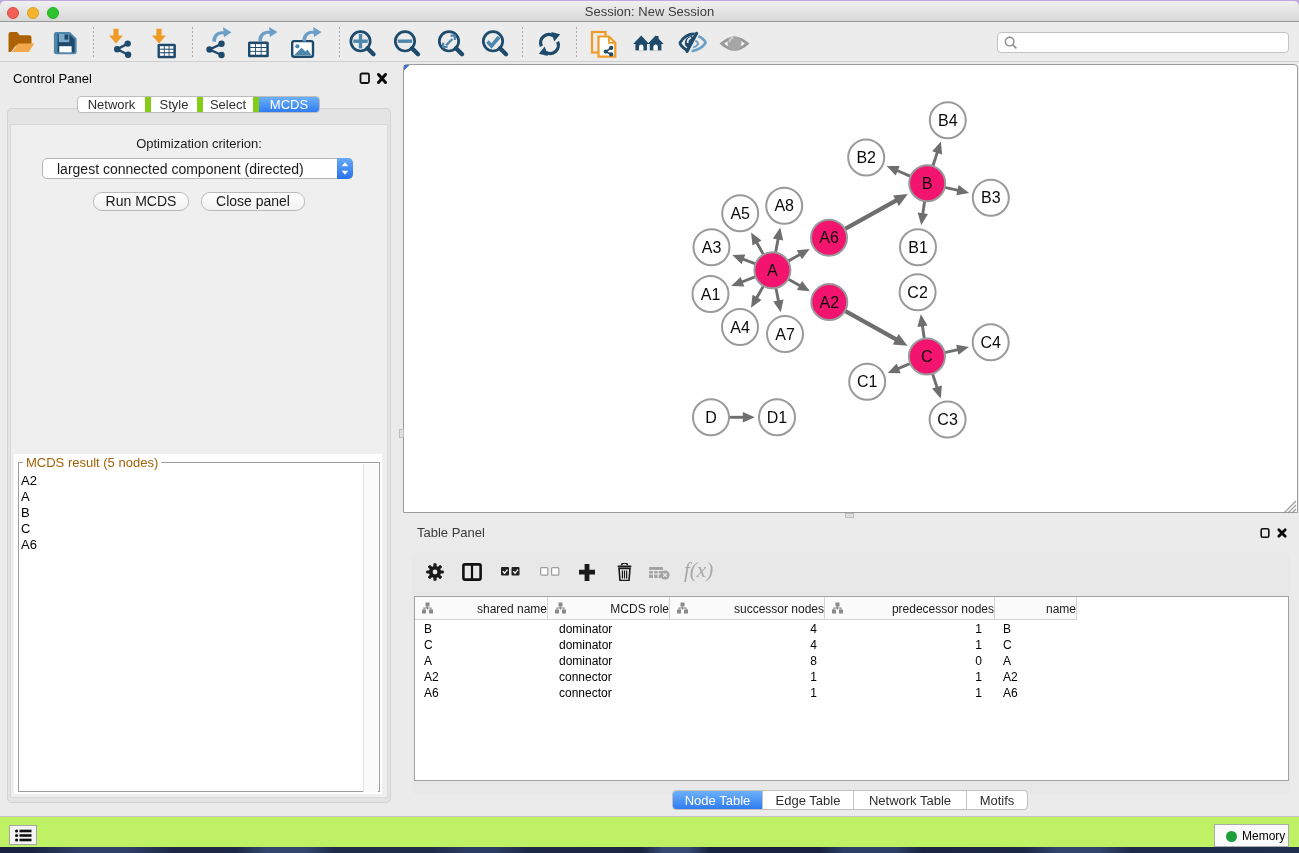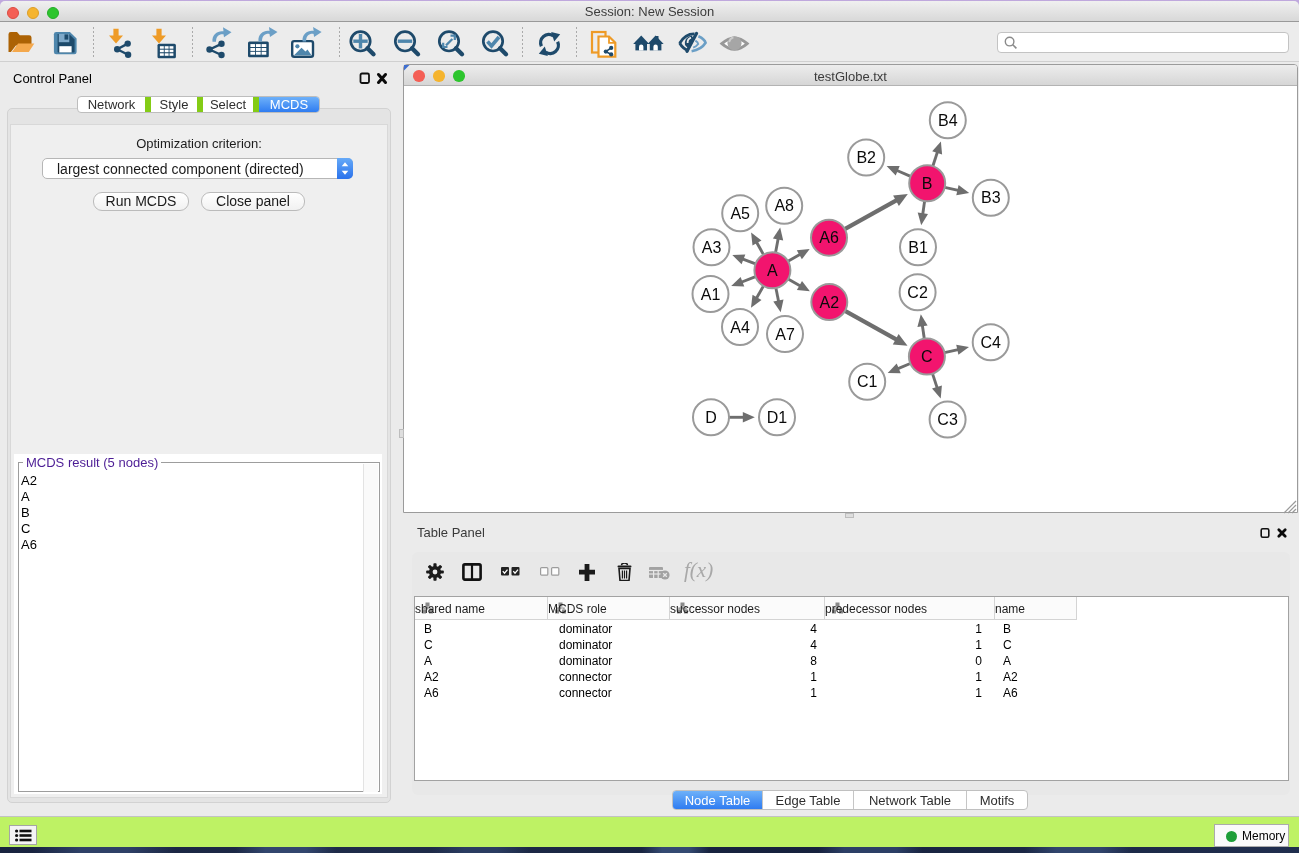--- a/index.html
+++ b/index.html
@@ -50,21 +50,21 @@
   #dd-step { position:absolute; right:-1px; top:-1px; width:16px; height:21px;
     background:linear-gradient(#66aaf8,#2a72ec); border-radius:0 5px 5px 0; }
   .btn { height:19px; background:linear-gradient(#ffffff,#f1f1f1); border:1px solid #bbb;
     border-radius:9px; font-size:14px; color:#1a1a1a; text-align:center; line-height:17px; }
   #btn-run  { left:93px;  top:192px; width:96px; }
   #btn-close{ left:201px; top:192px; width:104px; }
   #mcds-wrap { left:14px; top:454px; width:368px; height:340px; background:#fff; }
   #mcds-border { position:absolute; left:4px; top:8px; right:2px; bottom:2px;
     border:1px solid #9d9d9d; }
   #mcds-label { position:absolute; left:9px; top:1px; background:#fff; padding:0 3px;
-    font-size:13px; color:#4c1d95; }
+    font-size:13px; color:#a16207; }
   #mcds-list { position:absolute; left:7px; top:19px; font-size:13px; line-height:16.1px; color:#000; }
   #mcds-scroll { position:absolute; left:349px; top:10px; width:15px; height:328px;
     background:#fafafa; border-left:1px solid #e3e3e3; }
 
   
   #netwin { left:403px; top:64px; width:895px; height:449px; background:#fff;
     border:1px solid #9b9b9b; border-radius:4px 4px 0 0; }
   #net-titlebar { position:absolute; left:0; top:0; width:100%; height:21px;
     background:linear-gradient(#ededed,#d6d6d6); border-bottom:1px solid #b3b3b3;
     border-radius:3px 3px 0 0; }
@@ -77,21 +77,21 @@
 
   
   #tp-title { left:417px; top:525px; font-size:13px; color:#3a3a3a; }
   #tp-box { left:412px; top:552px; width:878px; height:243px; background:#e8e8e8;
     border-radius:6px; }
   #tp-table { left:414px; top:596px; width:875px; height:185px; background:#fff;
     border:1px solid #a2a2a2; }
   #tp-header { position:absolute; left:0; top:0; width:662px; height:23px;
     background:#fbfbfb; border-bottom:1px solid #d4d4d4; font-size:12px; color:#1c1c1c; }
   .hdr-cell { position:absolute; top:0; height:23px; border-right:1px solid #d4d4d4; }
-  .hdr-txt { position:absolute; top:5px; width:100%; text-align:left; }
+  .hdr-txt { position:absolute; top:5px; width:100%; text-align:right; }
   .trow { position:absolute; font-size:12px; color:#000; height:16.1px; }
   #tp-tabs { left:672px; top:790px; height:20px; border:1px solid #c0c0c0; border-radius:4px;
     overflow:hidden; background:#fff; font-size:13px; color:#2e2e2e; display:flex; }
   #tp-tabs .seg { height:100%; display:flex; align-items:center; justify-content:center;
     border-right:1px solid #c6c6c6; }
   #tp-tabs .seg:last-child { border-right:none;text-align:center; }
   #tp-tabs .sel { background:linear-gradient(#6eb1f9,#2f7cf1); color:#fff; }
 
   
   #statusbar { left:0; top:816px; width:1299px; height:33px; background:#bef264;
@@ -259,26 +259,20 @@
   <div id="mcds-label">MCDS result (5 nodes)</div>
   <div id="mcds-list">A2<br>A<br>B<br>C<br>A6</div>
   <div id="mcds-scroll"></div>
 </div>
 <svg class="abs" style="left:359px;top:72px" width="30" height="13" viewBox="0 0 30 13">
     <rect x="1.5" y="1.5" width="8.5" height="9.5" rx="1.5" fill="none" stroke="#111" stroke-width="1.8"></rect>
     <path d="M19.5 2.5 l7 8 M26.5 2.5 l-7 8" stroke="#0a0a0a" stroke-width="3" stroke-linecap="round"></path>
   </svg>
 
 <div class="abs" id="netwin">
-  <div id="net-titlebar">
-    <div class="ntl" id="ntl-r"></div>
-      <div class="ntl" id="ntl-o"></div>
-      <div class="ntl" id="ntl-g"></div>
-    <div class="title">testGlobe.txt</div>
-  </div>
   <svg class="abs" style="left:0px;top:21px" width="893" height="427" viewBox="404 85.5 893 427">
 <line x1="755.6" y1="276.2" x2="740.6" y2="282.0" stroke="#6e6e6e" stroke-width="2.9"></line>
 <polygon points="731.2,285.6 740.6,276.4 744.3,286.1" fill="#6e6e6e"></polygon>
 <line x1="755.6" y1="263.4" x2="741.6" y2="258.1" stroke="#6e6e6e" stroke-width="2.9"></line>
 <polygon points="732.3,254.6 745.3,254.0 741.6,263.7" fill="#6e6e6e"></polygon>
 <line x1="763.5" y1="285.4" x2="756.0" y2="298.5" stroke="#6e6e6e" stroke-width="2.9"></line>
 <polygon points="751.0,307.2 752.5,294.2 761.5,299.4" fill="#6e6e6e"></polygon>
 <line x1="763.5" y1="254.1" x2="756.0" y2="240.8" stroke="#6e6e6e" stroke-width="2.9"></line>
 <polygon points="751.1,232.1 761.5,240.0 752.5,245.1" fill="#6e6e6e"></polygon>
 <line x1="775.9" y1="287.5" x2="778.8" y2="302.0" stroke="#6e6e6e" stroke-width="2.9"></line>

